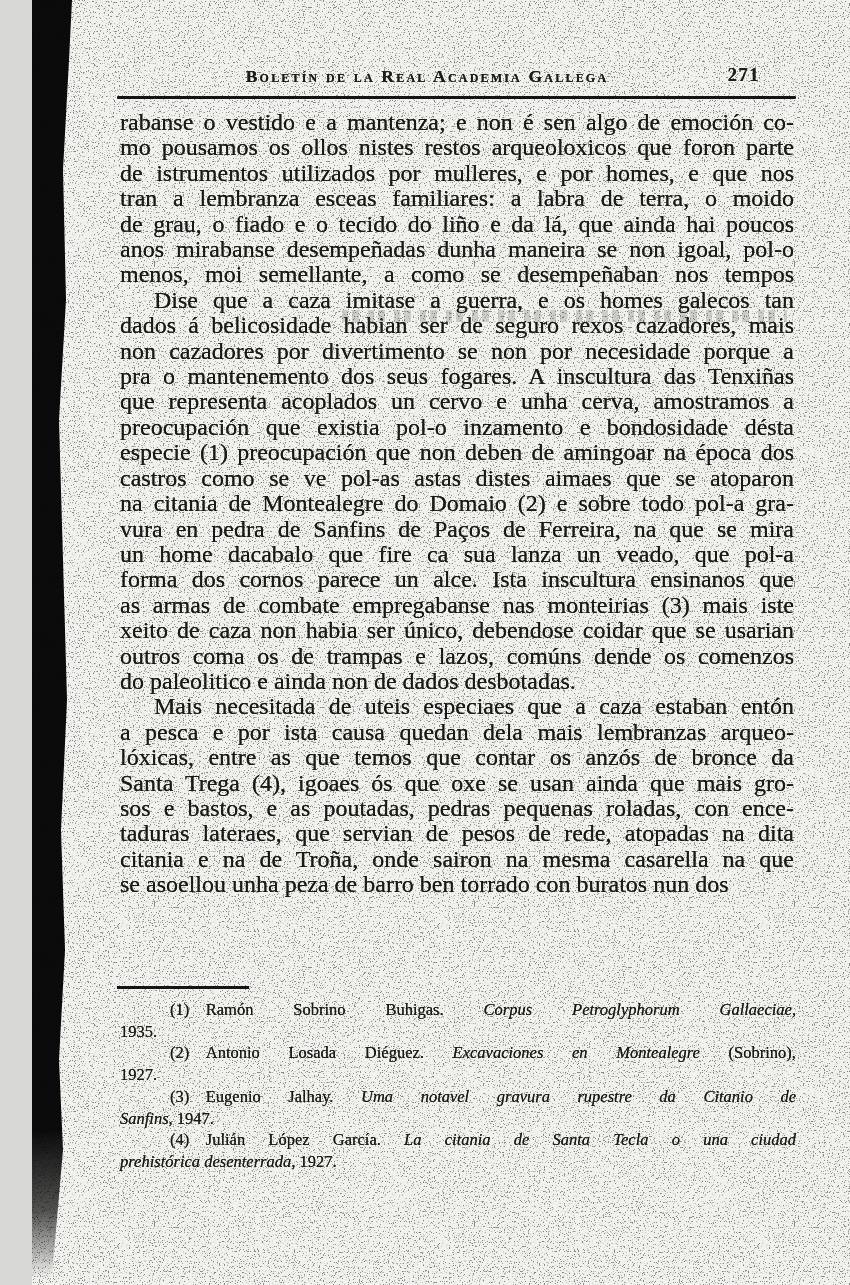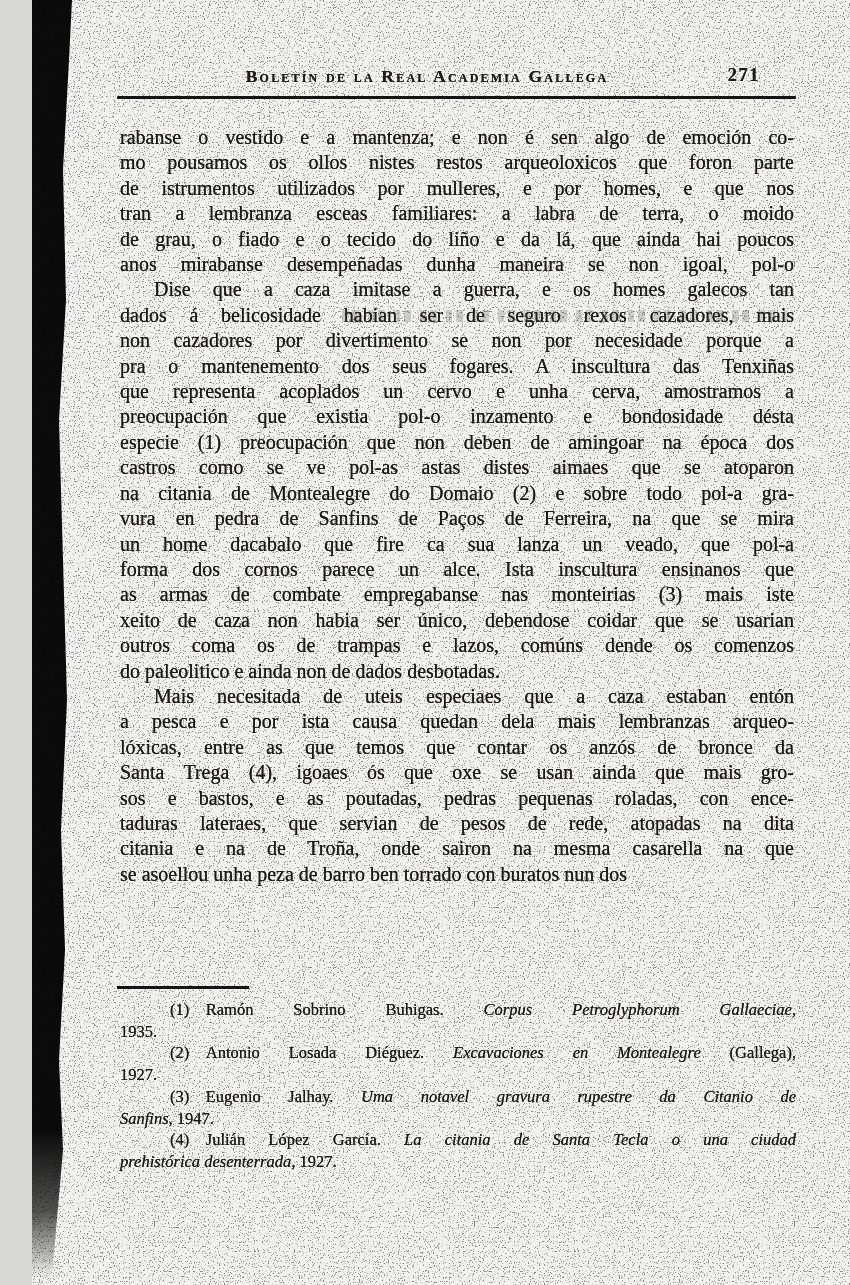--- a/index.html
+++ b/index.html
@@ -26,22 +26,22 @@
     text-align:center;font-variant:small-caps;
     font-size:17.5px;letter-spacing:2.2px;font-weight:bold;color:#201d19;
   }
   .page-number{
     position:absolute;top:65px;right:96px;
     font-size:18.5px;letter-spacing:1.5px;font-weight:bold;color:#201d19;
   }
   .header-rule{position:absolute;top:96px;left:85px;width:679px;height:3.2px;background:#161513;border-radius:1px;}
   
   .body-text{
-    position:absolute;left:88px;top:125px;width:674px;
-    font-size:20px;line-height:25.4px;
+    position:absolute;left:88px;top:110px;width:674px;
+    font-size:24px;line-height:25.4px;
   }
   .line{text-align:justify;text-align-last:justify;white-space:normal;}
   .line-last{text-align-last:left;}
   .line-indent{text-indent:34px;}
   
   .ghost{
     position:absolute;left:310px;top:310px;width:445px;height:12px;
     opacity:.20;filter:blur(.5px);
     background:repeating-linear-gradient(90deg,#44413c 0 6px,transparent 6px 10px,#44413c 10px 17px,transparent 17px 26px);
   }
@@ -67,20 +67,21 @@
   <div class="header-rule"></div>
 
   <div class="body-text">
       <div>
         <div class="line">rabanse o vestido e a mantenza; e non é sen algo de emoción co-</div>
         <div class="line">mo pousamos os ollos nistes restos arqueoloxicos que foron parte</div>
         <div class="line">de istrumentos utilizados por mulleres, e por homes, e que nos</div>
         <div class="line">tran a lembranza esceas familiares: a labra de terra, o moido</div>
         <div class="line">de grau, o fiado e o tecido do liño e da lá, que ainda hai poucos</div>
         <div class="line">anos mirabanse desempeñadas dunha maneira se non igoal, pol-o</div>
+        <div class="line">menos, moi semellante, a como se desempeñaban nos tempos</div>
       </div>
       <div>
         <div class="line line-indent">Dise que a caza imitase a guerra, e os homes galecos tan</div>
         <div class="line">dados á belicosidade habian ser de seguro rexos cazadores, mais</div>
         <div class="line">non cazadores por divertimento se non por necesidade porque a</div>
         <div class="line">pra o mantenemento dos seus fogares. A inscultura das Tenxiñas</div>
         <div class="line">que representa acoplados un cervo e unha cerva, amostramos a</div>
         <div class="line">preocupación que existia pol-o inzamento e bondosidade désta</div>
         <div class="line">especie (1) preocupación que non deben de amingoar na época dos</div>
         <div class="line">castros como se ve pol-as astas distes aimaes que se atoparon</div>
@@ -107,21 +108,21 @@
 
   <div class="ghost"></div>
 
   <div class="footnote-rule"></div>
   <div class="footnotes">
       <div>
         <div class="fn-first"><span>(1)  Ramón Sobrino Buhigas. </span><span class="it">Corpus Petroglyphorum Gallaeciae,</span></div>
         <div class="fn-cont"><span>1935.</span></div>
       </div>
       <div>
-        <div class="fn-first"><span>(2)  Antonio Losada Diéguez. </span><span class="it">Excavaciones en Montealegre</span><span> (Gallega),</span></div>
+        <div class="fn-first"><span>(2)  Antonio Losada Diéguez. </span><span class="it">Excavaciones en Montealegre</span><span> (Sobrino),</span></div>
         <div class="fn-cont"><span>1927.</span></div>
       </div>
       <div>
         <div class="fn-first"><span>(3)  Eugenio Jalhay. </span><span class="it">Uma notavel gravura rupestre da Citanio de</span></div>
         <div class="fn-cont"><span class="it">Sanfins,</span><span> 1947.</span></div>
       </div>
       <div>
         <div class="fn-first"><span>(4)  Julián López García. </span><span class="it">La citania de Santa Tecla o una ciudad</span></div>
         <div class="fn-cont"><span class="it">prehistórica desenterrada,</span><span> 1927.</span></div>
       </div>

